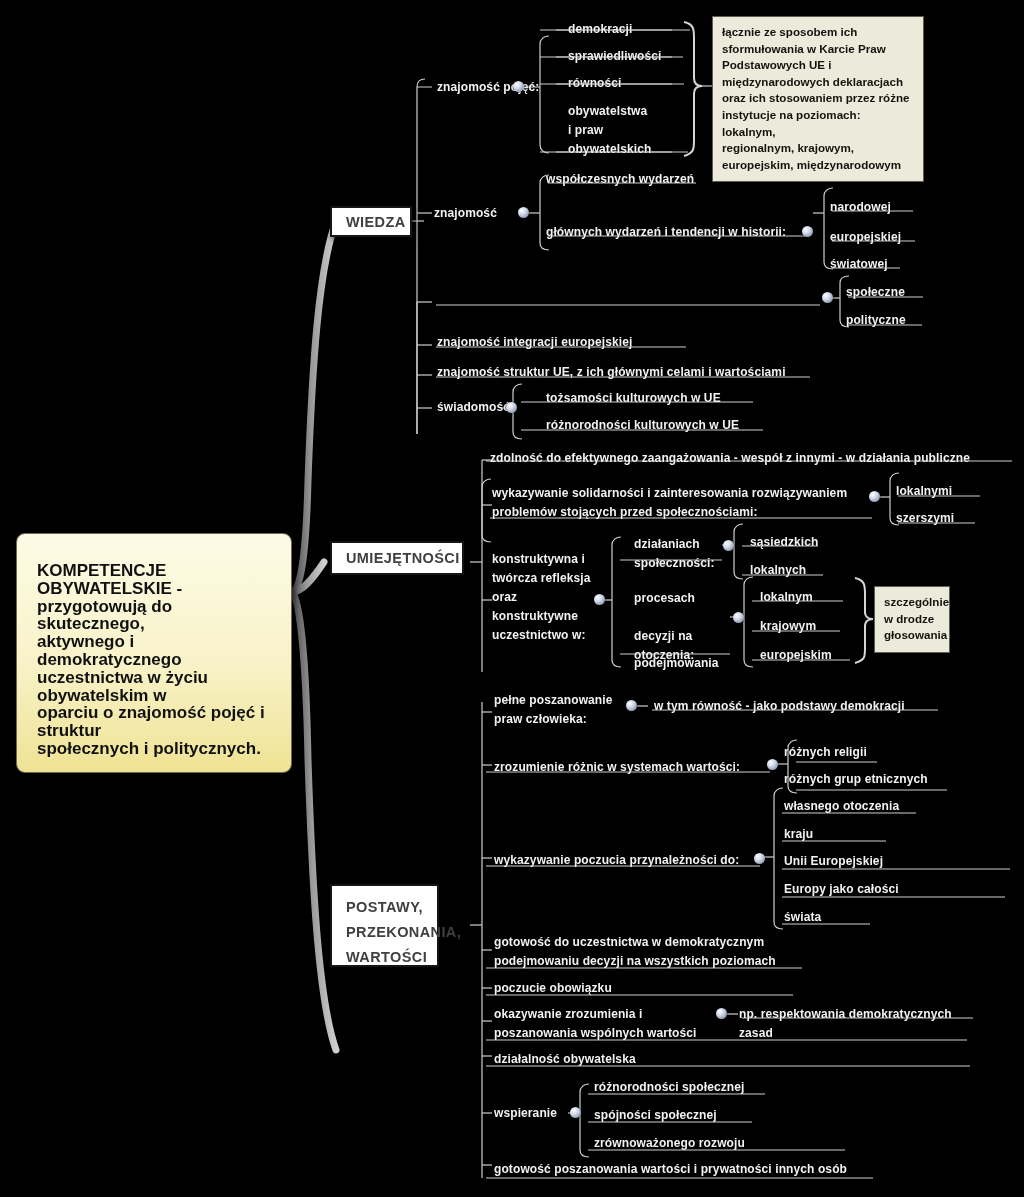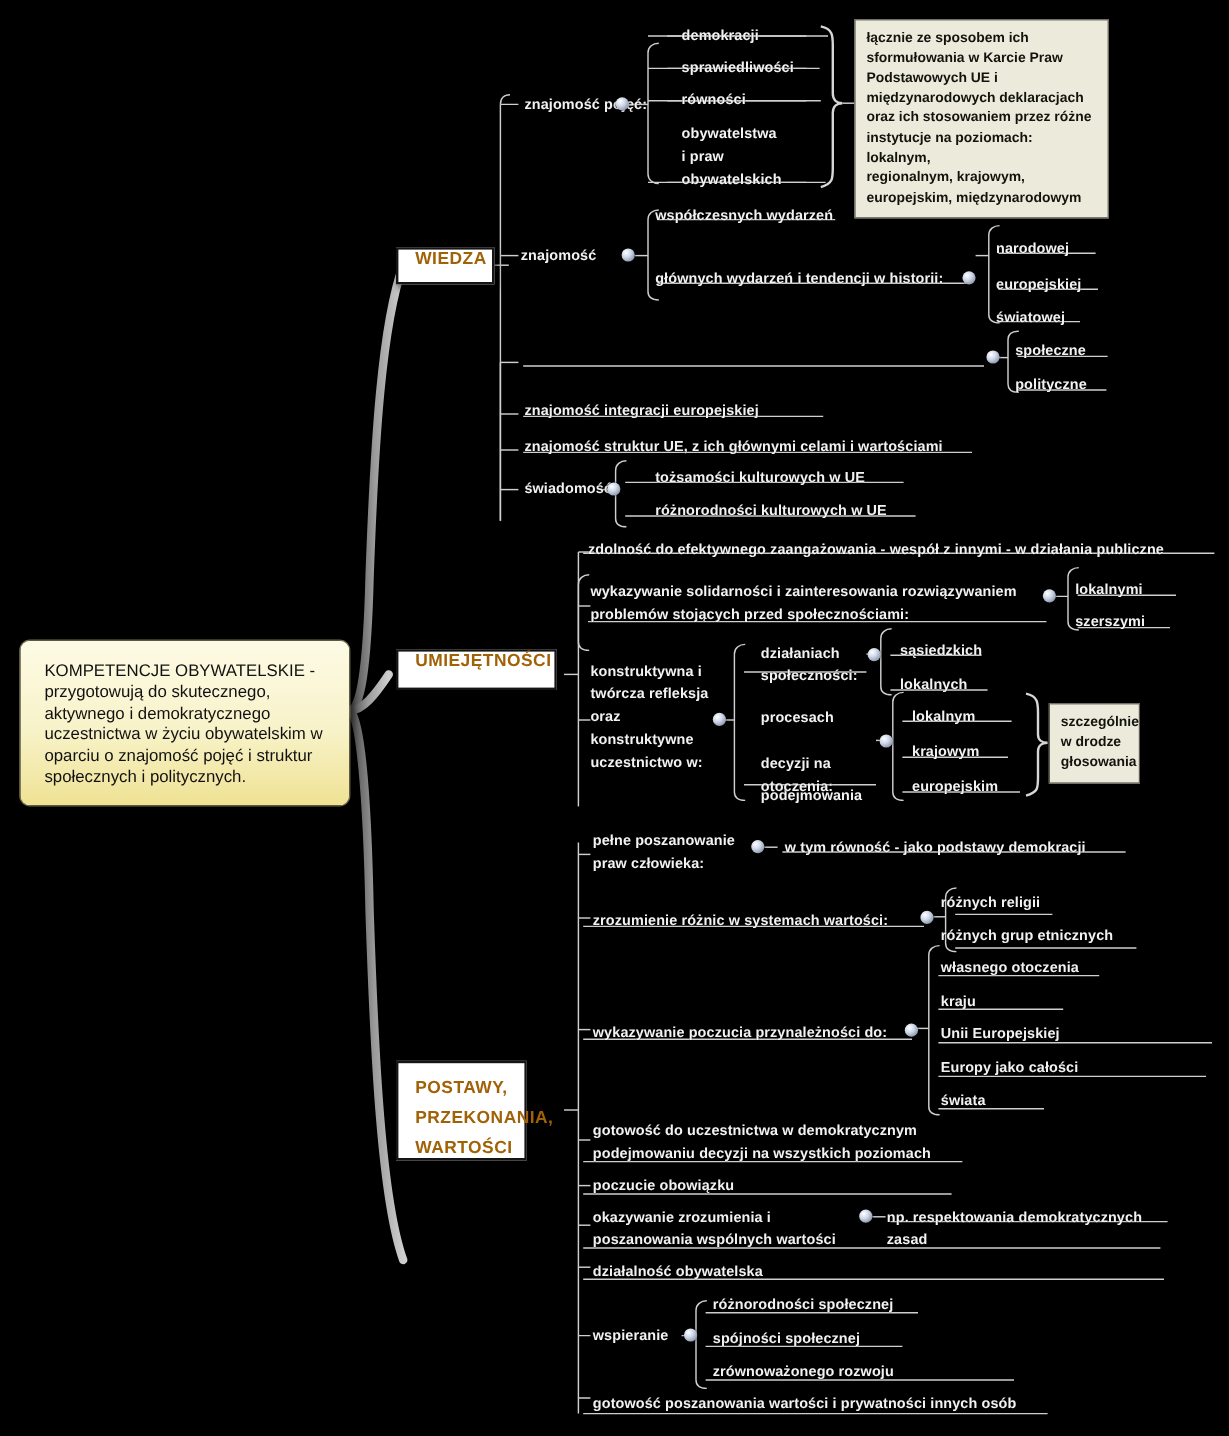--- a/index.html
+++ b/index.html
@@ -21,42 +21,43 @@
     white-space:pre;
     letter-spacing:0.1px;
     text-shadow:0 0 1px #000;
   }
 
   
   .central{
     position:absolute;
     left:16px;top:533px;width:276px;
     box-sizing:border-box;
-    padding:16px 14px 14px 20px;
+    padding:28px 14px 14px 20px;
     border:1px solid #6f6a4d;
     border-radius:9px;
     background:linear-gradient(180deg,#fdfbe6 0%,#f8f2c8 55%,#efe294 100%);
     color:#111;
-    font-size:14px;
-    font-weight:400;
+    font-size:17px;
+    font-weight:700;
     line-height:17.8px;
     box-shadow:2px 3px 5px rgba(0,0,0,.55);
   }
 
   
   .branch{
     position:absolute;
     box-sizing:border-box;
     background:#fff;
-    color:#a16207;
+    color:#404040;
     border:2px solid #151515;
     font-weight:700;
     font-size:14.5px;
     letter-spacing:.4px;
     display:flex;
+    align-items:center;
     padding:0 14px;
     box-shadow:2px 3px 5px rgba(0,0,0,.6);
   }
   .branch.multi{display:block;padding:9px 14px;line-height:25px;}
 
   
   .note{
     position:absolute;
     box-sizing:border-box;
     background:#eceadb;

